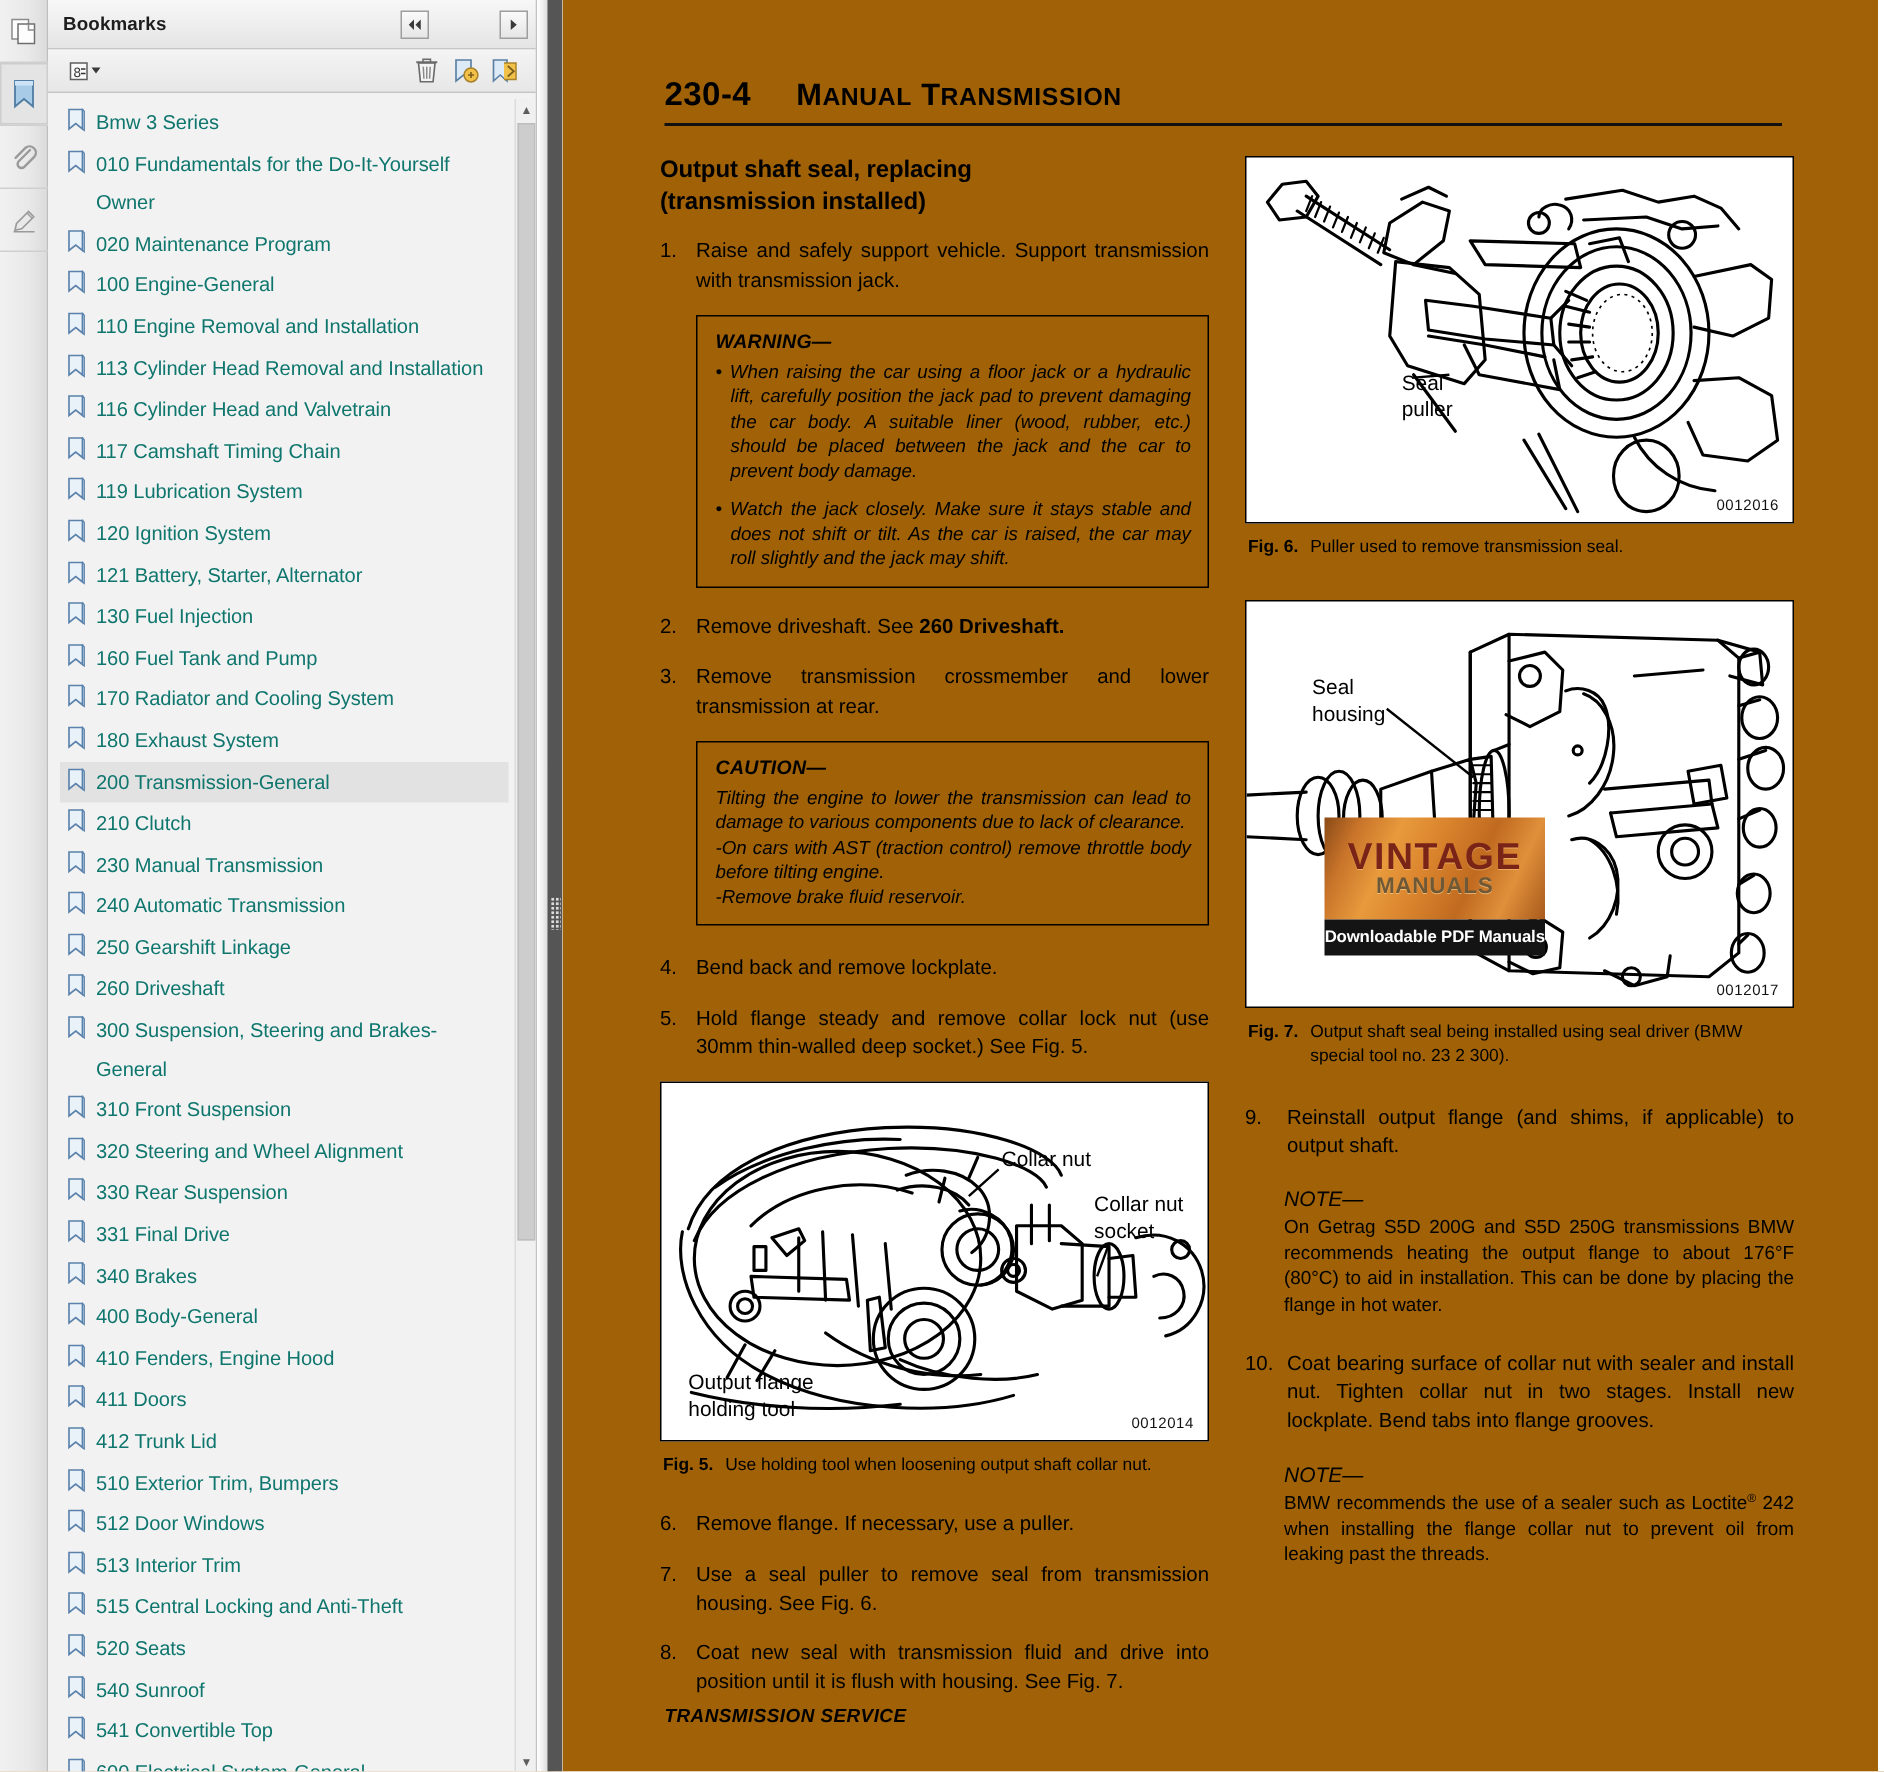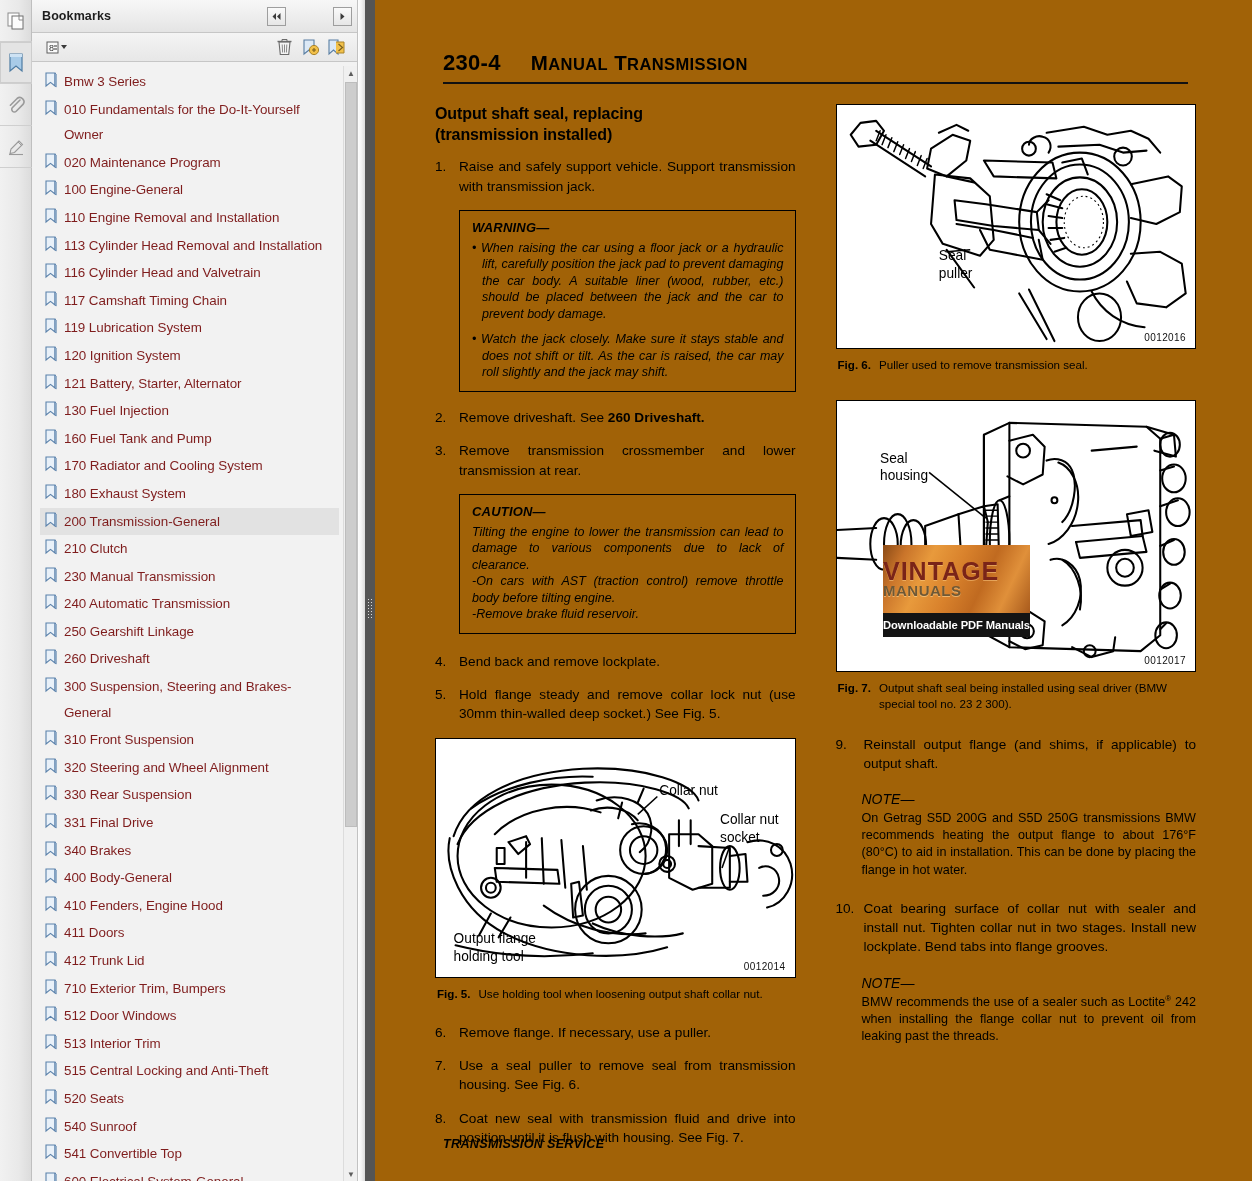--- a/index.html
+++ b/index.html
@@ -87,21 +87,21 @@
     line-height: 25.6px;
     min-height: 26px;
   }
   .bm-row.selected { background: #e2e2e2; }
   .bm-ico {
     width: 20px; min-width: 20px; height: 22px;
     margin-right: 4px; padding-top: 3px;
     display: flex; justify-content: center;
   }
   .bm-label {
-    font-size: 13.4px; color: #7f1d1d; font-weight: 400;
+    font-size: 13.4px; color: #0f766e; font-weight: 400;
     letter-spacing: -.05px;
   }
   
   .tree-sb {
     width: 14px; min-width: 14px; height: 100%;
     background: #f0f0f0; border-left: 1px solid #dcdcdc;
     position: relative;
   }
   .sb-arrow-up, .sb-arrow-dn {
     position: absolute; left: 0; width: 14px; height: 14px;
@@ -149,21 +149,21 @@
     display: flex; align-items: baseline; gap: 30px;
     padding-left: 8px;
   }
   .page-num { font-size: 22px; font-weight: bold; letter-spacing: .3px; }
   .page-head-title {
     font-size: 20.5px; font-weight: bold; letter-spacing: .4px;
   }
   .page-head-title .smallcap { font-size: 16.5px; }
   .head-rule { height: 2.4px; background: #111; margin: 6px 8px 0 8px; }
 
-  .cols { display: flex; gap: 40px; margin-top: 20px; justify-content: flex-end; }
+  .cols { display: flex; gap: 24px; margin-top: 20px; justify-content: flex-end; }
   .col { width: 366px; }
   .col.right { width: 366px; }
 
   h2.sec {
     font-size: 16px; font-weight: bold; line-height: 1.28;
     margin: 0 0 12px 0; letter-spacing: -.1px;
   }
   ol.steps { list-style: none; margin: 0; padding: 0; }
   ol.steps li {
     display: flex; font-size: 13.6px; line-height: 1.42;
@@ -229,21 +229,21 @@
   .watermark {
     position: absolute; left: 508px; top: 545px;
     width: 147px; height: 92px;
     z-index: 40; pointer-events: none;
   }
   .wm-top {
     height: 68px; width: 100%;
     background:
       linear-gradient(115deg, #8a4a16 0%, #c9742a 14%, #e89a3c 30%, #d9822c 48%, #c06a20 66%, #e0903a 82%, #a85a1c 100%);
     display: flex; flex-direction: column;
-    align-items: flex-start; justify-content: center;
+    align-items: center; justify-content: center;
     overflow: hidden;
   }
   .wm-v {
     font-size: 25px; font-weight: bold; letter-spacing: 1px;
     color: #7a2418; line-height: .95;
     text-shadow: 0 1px 0 rgba(255,210,140,.5);
     font-family: "Liberation Sans", sans-serif;
   }
   .wm-m {
     font-size: 15px; font-weight: bold; letter-spacing: .5px;
@@ -630,21 +630,21 @@
             </span>
             <span class="bm-label">412 Trunk Lid</span>
           </div>
           <div class="bm-row">
             <span class="bm-ico">
               <svg width="13" height="16" viewBox="0 0 13 16">
                 <path d="M2 1 L11 1 L11 14 L6.5 10.4 L2 14 Z" fill="#e9f1f9" stroke="#5b82ab" stroke-width="1.1"></path>
                 <path d="M11 1 L12.2 2.2 L12.2 15 L11 14 Z" fill="#b9cfe4" stroke="#5b82ab" stroke-width=".8"></path>
               </svg>
             </span>
-            <span class="bm-label">710 Exterior Trim, Bumpers</span>
+            <span class="bm-label">510 Exterior Trim, Bumpers</span>
           </div>
           <div class="bm-row">
             <span class="bm-ico">
               <svg width="13" height="16" viewBox="0 0 13 16">
                 <path d="M2 1 L11 1 L11 14 L6.5 10.4 L2 14 Z" fill="#e9f1f9" stroke="#5b82ab" stroke-width="1.1"></path>
                 <path d="M11 1 L12.2 2.2 L12.2 15 L11 14 Z" fill="#b9cfe4" stroke="#5b82ab" stroke-width=".8"></path>
               </svg>
             </span>
             <span class="bm-label">512 Door Windows</span>
           </div>

